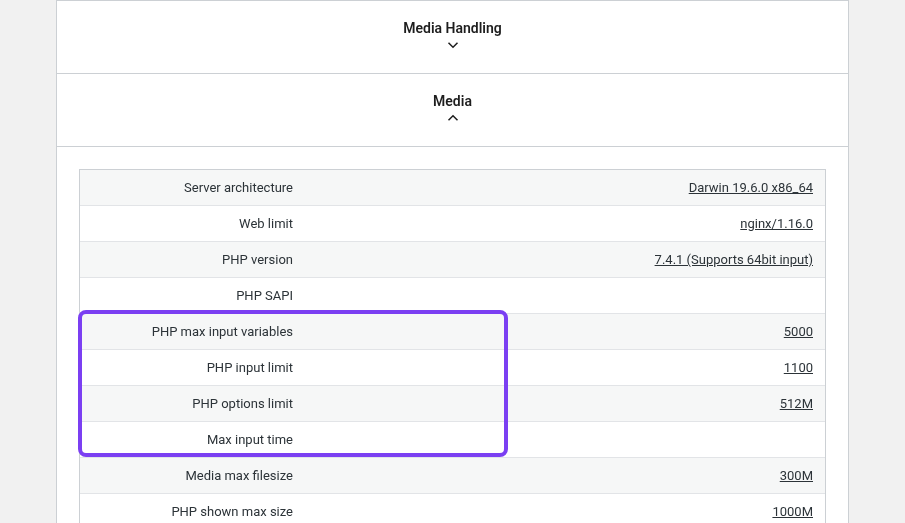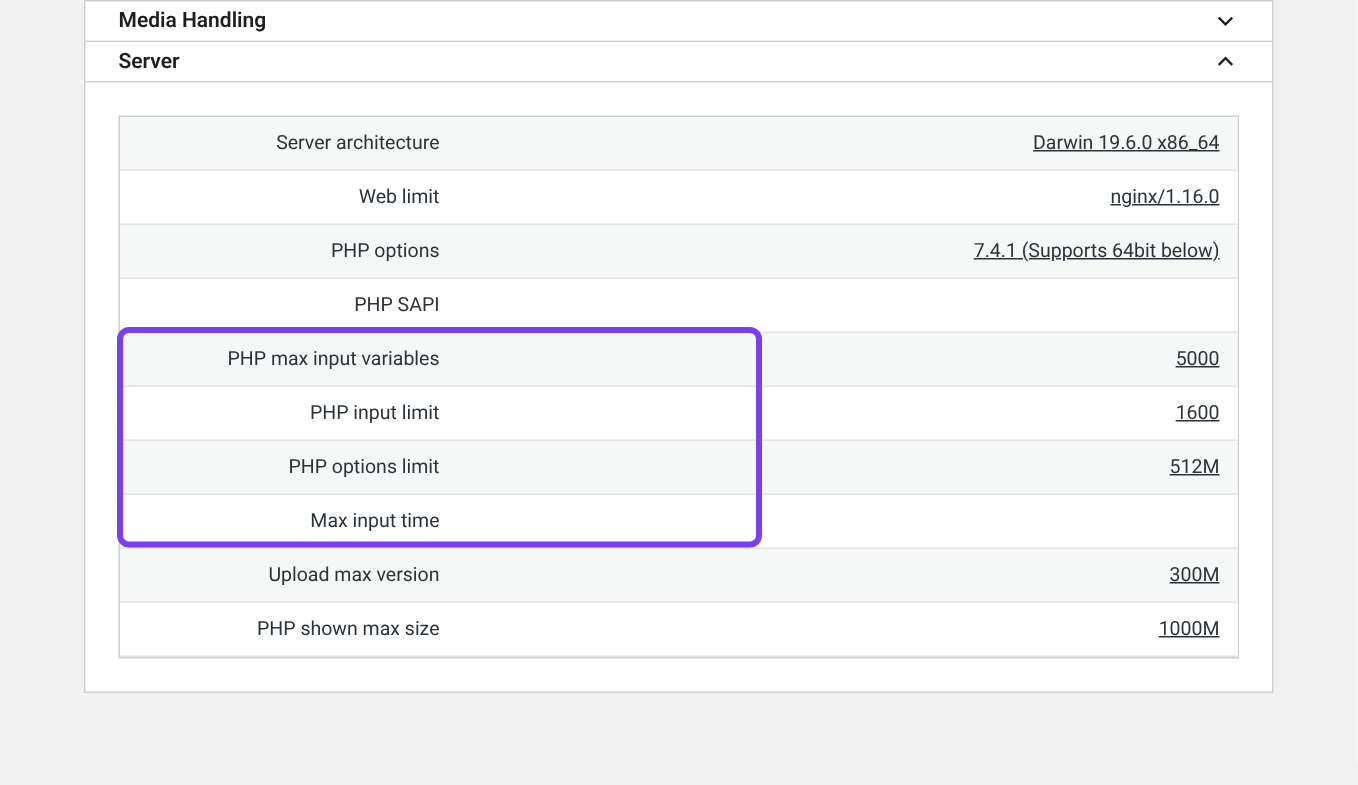--- a/index.html
+++ b/index.html
@@ -19,23 +19,24 @@
       margin: 0;
     }
     .panel {
       background: #fff;
       border: 1px solid #ccd0d4;
     }
     .accordion-header {
       display: flex;
       justify-content: space-between;
       align-items: center;
-      padding: 4px 22px;
+      padding: 19px 22px;
       border-bottom: 1px solid #ccd0d4;
       cursor: pointer;
+      flex-direction: column;
     }
     .accordion-header h2 {
       font-size: 14px;
       font-weight: 600;
       color: #1e1e1e;
     }
     .accordion-body {
       padding: 22px;
     }
     .description {
@@ -96,59 +97,59 @@
 
 <div class="container">
   <div class="panel">
     <div class="accordion-header">
       <h2>Media Handling</h2>
       <svg class="chevron" viewBox="0 0 24 24">
         <polyline points="6 9 12 15 18 9"></polyline>
       </svg>
     </div>
     <div class="accordion-header">
-      <h2>Server</h2>
+      <h2>Media</h2>
       <svg class="chevron" viewBox="0 0 24 24">
         <polyline points="6 15 12 9 18 15"></polyline>
       </svg>
     </div>
     <div class="accordion-body">
       <div class="info-table" style="position:relative;">
         <div class="row">
           <div class="cell-label">Server architecture</div>
           <div class="cell-value">Darwin 19.6.0 x86_64</div>
         </div>
         <div class="row">
           <div class="cell-label">Web limit</div>
           <div class="cell-value">nginx/1.16.0</div>
         </div>
         <div class="row">
-          <div class="cell-label">PHP options</div>
-          <div class="cell-value">7.4.1 (Supports 64bit below)</div>
+          <div class="cell-label">PHP version</div>
+          <div class="cell-value">7.4.1 (Supports 64bit input)</div>
         </div>
         <div class="row">
           <div class="cell-label">PHP SAPI</div>
         </div>
         <div class="row">
           <div class="cell-label">PHP max input variables</div>
           <div class="cell-value">5000</div>
         </div>
         <div class="row">
           <div class="cell-label">PHP input limit</div>
-          <div class="cell-value">1600</div>
+          <div class="cell-value">1100</div>
         </div>
         <div class="row">
           <div class="cell-label">PHP options limit</div>
           <div class="cell-value">512M</div>
         </div>
         <div class="row">
           <div class="cell-label">Max input time</div>
         </div>
         <div class="row">
-          <div class="cell-label">Upload max version</div>
+          <div class="cell-label">Media max filesize</div>
           <div class="cell-value">300M</div>
         </div>
         <div class="row">
           <div class="cell-label">PHP shown max size</div>
           <div class="cell-value">1000M</div>
         </div>
         <div class="highlight-box" style="top:140px; left:-2px; width:430px; height:147px;"></div>
       </div>
     </div>
   </div>

